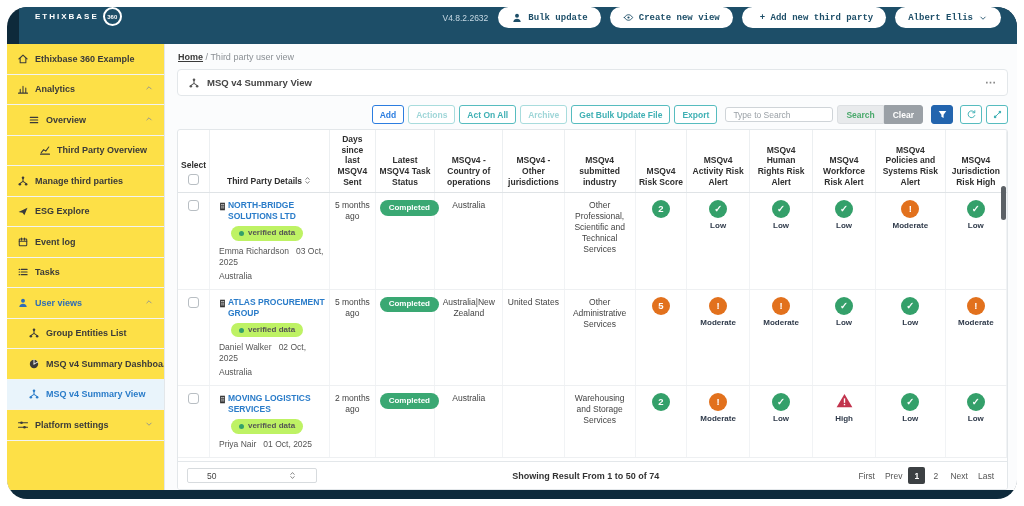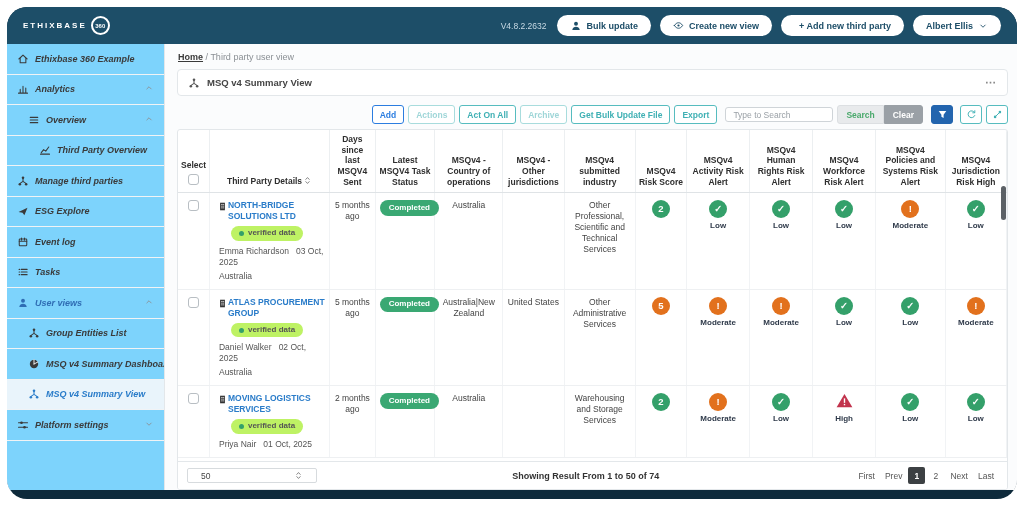--- a/index.html
+++ b/index.html
@@ -1,30 +1,30 @@
 <!DOCTYPE html>
 <html><head>
 <meta charset="utf-8">
 <style>
   * { margin:0; padding:0; box-sizing:border-box; }
   html,body { width:1024px; height:506px; background:#fff; font-family:"Liberation Sans",sans-serif; overflow:hidden; }
   .app { position:absolute; left:7px; top:7px; right:7px; bottom:7px; background:#0e2a3b; border-radius:20px; overflow:hidden; }
   
-  .topbar { position:absolute; top:0; left:0; right:0; height:37px; background:#1d4e68; display:flex; align-items:center; padding:0 16px; gap:8px; }
+  .topbar { position:absolute; top:0; left:12px; right:0; height:37px; background:#1d4e68; display:flex; align-items:flex-start; padding:0 16px; gap:8px; }
   .logo { display:flex; align-items:center; gap:4px; }
   .logo-text { color:#fff; font-size:8px; font-weight:bold; letter-spacing:2px; }
   .logo-badge { width:19px; height:19px; border:2px solid #fff; border-radius:50%; color:#fff; font-size:6px; font-weight:bold; display:flex; align-items:center; justify-content:center; background:#1d4e68; }
   .topbar-right { margin-left:auto; display:flex; align-items:center; gap:10px; }
   .version { color:#c7d9e4; font-size:8.5px; }
   .pill-btn { background:#fff; color:#1d4e68; border:none; border-radius:11px; height:21px; padding:0 13px; font-size:9px; font-weight:bold; display:flex; align-items:center; gap:5px; cursor:pointer; font-family:inherit; }
   .pill-btn .ic { color:#1d4e68; }
   
   .content { position:absolute; top:37px; left:0; right:0; bottom:9px; background:#fff; display:flex; }
   
-  .sidebar { width:158px; background:#7dd3fc; border-right:1px solid #e3e7ea; overflow:hidden; flex-shrink:0;font-style:italic; }
+  .sidebar { width:158px; background:#fde047; border-right:1px solid #e3e7ea; overflow:hidden; flex-shrink:0; }
   .side-item { display:flex; align-items:center; gap:6px; height:30.5px; padding-right:10px; font-size:9px; font-weight:bold; color:#3a3a3a; border-bottom:1px solid #f1f3f5; cursor:pointer; white-space:nowrap; }
   .side-item .ic { color:#3a3a3a; flex-shrink:0; }
   .side-item.active { background:#e9f4fb; color:#2a7cc9; }
   .side-item.active .ic { color:#2a7cc9; }
   .side-item.hl { color:#2f6db4; }
   .side-item.hl .ic { color:#2f6db4; }
   .side-item .chev { margin-left:auto; color:#8a8f94; }
   
   .main { flex:1; display:flex; flex-direction:column; background:#fbfcfd; padding:6px 9px 0 12px; position:relative; min-width:0; }
   .breadcrumb { font-size:9px; color:#8a8f94; margin:2px 0 7px 1px; }
@@ -58,21 +58,21 @@
   .contact { font-size:8.5px; color:#555; margin:3px 0 0 2px; }
   .status-pill { display:inline-block; background:#3aa873; color:#fff; border-radius:9px; padding:2.5px 9px; font-size:8px; font-weight:bold; }
   .circ { display:inline-flex; width:18px; height:18px; border-radius:50%; color:#fff; align-items:center; justify-content:center; font-size:9.5px; font-weight:bold; }
   .circ.green { background:#34a06a; }
   .circ.orange { background:#e2711d; }
   .lvl { font-size:8px; color:#2f3a4a; font-weight:bold; margin-top:3px; }
   .cb { display:inline-block; width:11px; height:11px; border:1px solid #b8bec3; border-radius:3px; background:#fff; cursor:pointer; }
   .sort-ic { color:#666; vertical-align:middle; margin-left:1px; }
   
   .tfooter { height:28px; border-top:1px solid #e3e7ea; background:#fff; display:flex; align-items:center; padding:0 9px; flex-shrink:0; }
-  .page-size { width:130px; height:15px; border:1px solid #d7dbde; border-radius:2px; display:flex; align-items:center; padding:0 13px; font-size:8.5px; color:#444; cursor:pointer; }
+  .page-size { width:130px; height:15px; border:1px solid #d7dbde; border-radius:2px; display:flex; align-items:center; padding:0 19px; font-size:8.5px; color:#444; cursor:pointer; }
   .page-size .chev { margin-left:auto; color:#666; }
   .summary { flex:1; text-align:center; font-size:9px; font-weight:bold; color:#333; }
   .pagination { display:flex; align-items:center; gap:2px; }
   .page-item { min-width:17px; height:17px; display:flex; align-items:center; justify-content:center; font-size:8.5px; color:#555; padding:0 4px; cursor:pointer; border-radius:2px; }
   .page-item.active { background:#3c4043; color:#fff; font-weight:bold; }
   
   .vscroll { position:absolute; right:1px; top:50px; width:5px; bottom:34px; }
   .vthumb { width:5px; height:34px; background:#5c6166; border-radius:3px; position:absolute; top:6px; cursor:grab; }
   .ic svg { display:block; }
 </style>
@@ -81,21 +81,21 @@
 
 <div class="app">
 
   <div class="topbar">
     <div class="logo">
       <span class="logo-text">ETHIXBASE</span>
       <span class="logo-badge">360</span>
     </div>
     <div class="topbar-right">
       <span class="version">V4.8.2.2632</span>
-      <span id="topbar-buttons" style="display:flex;gap:9px;">
+      <span id="topbar-buttons" style="display:flex;gap:9px;font-family:Liberation Mono, monospace;">
           <button class="pill-btn">
             <span class="ic">
               <svg width="12" height="12" viewBox="0 0 16 16" fill="none" stroke="currentColor" stroke-width="1.4" stroke-linecap="round" stroke-linejoin="round">
                 <circle cx="8" cy="5" r="2.6" fill="currentColor" stroke="none"></circle>
                 <path d="M3 13.4c.5-3.1 2.6-4.3 5-4.3s4.5 1.2 5 4.3z" fill="currentColor" stroke="none"></path>
               </svg>
             </span>
             <span>Bulk update</span>
           </button>
           <button class="pill-btn">

